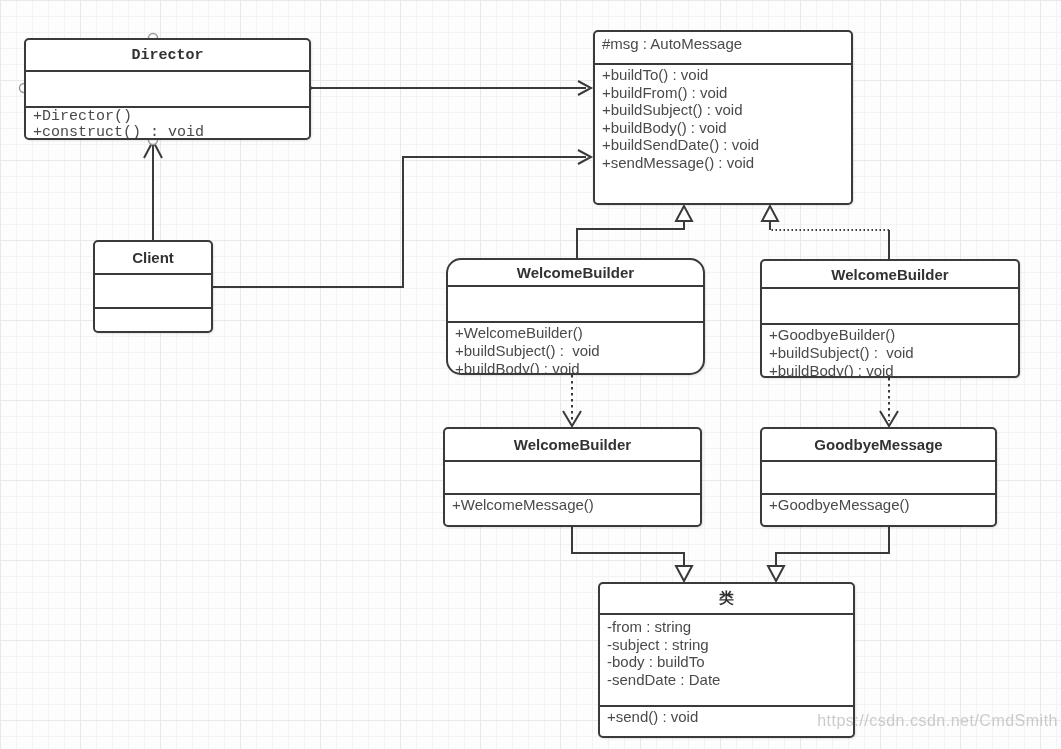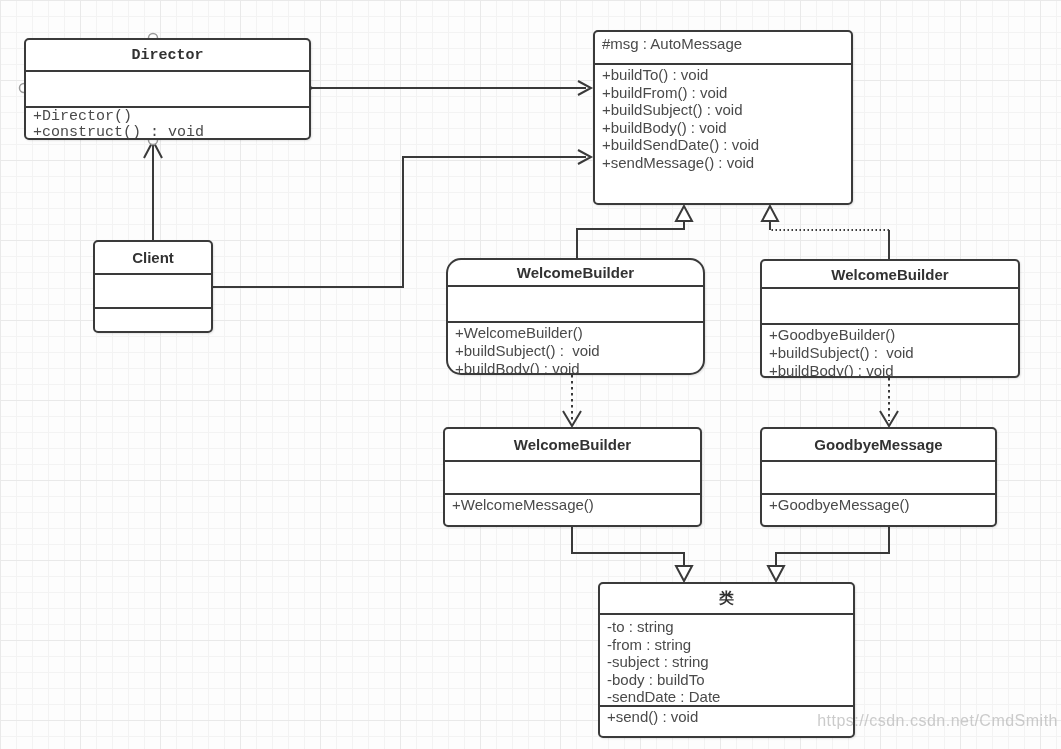--- a/index.html
+++ b/index.html
@@ -201,21 +201,20 @@
     <div class="title">GoodbyeMessage</div>
     <div class="attrs"></div>
     <div class="methods">
         <div class="member">+GoodbyeMessage()</div>
       </div>
   </div>
 
   <div class="uml" id="box-auto-message">
     <div class="title">类</div>
     <div class="attrs">
-        <div class="member">-to : string</div>
         <div class="member">-from : string</div>
         <div class="member">-subject : string</div>
         <div class="member">-body : buildTo</div>
         <div class="member">-sendDate : Date</div>
       </div>
     <div class="methods">
         <div class="member">+send() : void</div>
       </div>
   </div>
 

